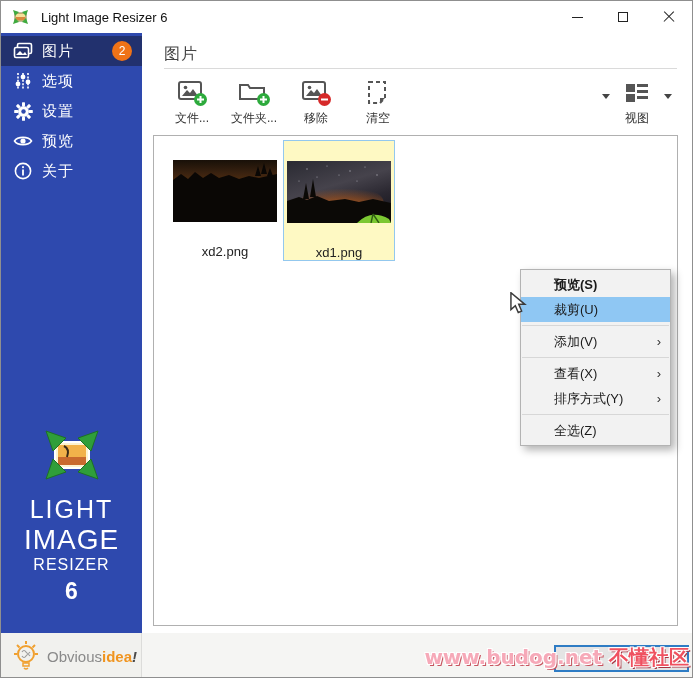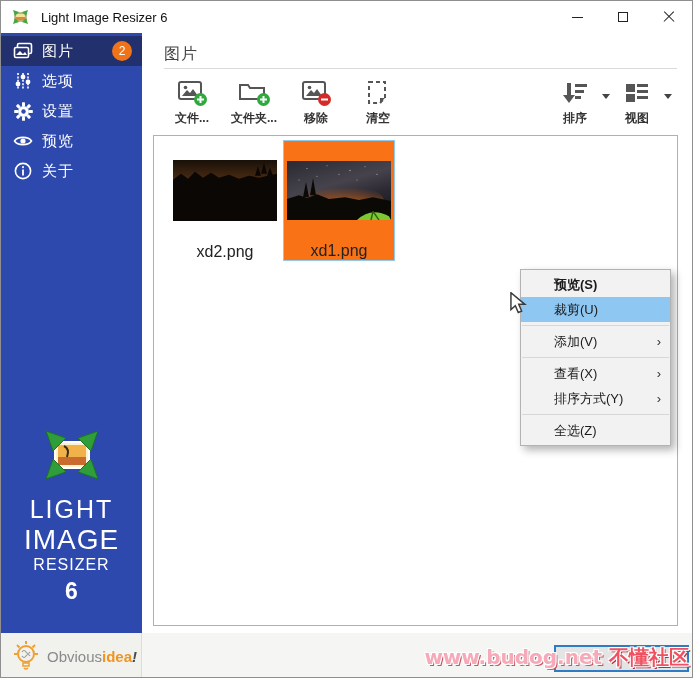--- a/index.html
+++ b/index.html
@@ -39,35 +39,35 @@
   .brandbar .brandtext { font-size:15px; color:#8a8a8a; margin-left:4px;text-align:center; }
   .brandtext .hl { color:#f0941f; font-weight:bold; }
   .brandtext .bang { color:#4a4a4a; font-style:italic; font-weight:bold; }
 
   
   .main { position:absolute; left:141px; top:32px; width:552px; height:600px; background:#ffffff; }
   .page-title { position:absolute; left:22px; top:11px; font-size:16px; color:#454545; letter-spacing:1px; }
   .main hr.titlerule { position:absolute; left:22px; top:35px; width:513px; border:none; border-top:1px solid #dadada; }
 
   .toolbar { position:absolute; left:20px; top:44px; width:515px; height:52px; display:flex; align-items:flex-start; }
-  .tbtn { width:60px; display:flex; flex-direction:column; align-items:center; margin-right:2px;font-weight:bold; }
+  .tbtn { width:60px; display:flex; flex-direction:column; align-items:center; margin-right:2px; }
   .tbtn .ticon { height:30px; display:flex; align-items:flex-end; justify-content:center; }
   .tbtn .tlabel { margin-top:3px; font-size:12px; color:#333; white-space:nowrap; }
   .tb-right { margin-left:auto; display:flex; align-items:flex-start; }
   .tbtn.narrow { width:44px; margin-right:0; }
   .caretbox { width:18px; height:30px; display:flex; align-items:center; justify-content:center; margin-top:4px; }
   .caret { width:0; height:0; border-left:4px solid transparent; border-right:4px solid transparent; border-top:5px solid #444; }
 
   .imagelist { position:absolute; left:11px; top:102px; width:525px; height:491px; background:#fff; border:1px solid #b0b0b0; }
   .tile { position:absolute; top:4px; width:112px; height:121px; display:flex; flex-direction:column; align-items:center; }
   .tile.t1 { left:15px; }
   .tile.t2 { left:129px; }
-  .tile.selected { background:#f97316; border:1px solid #93c8ee;align-items:center; }
+  .tile.selected { background:#fef9c3; border:1px solid #93c8ee;align-items:center; }
   .thumb { margin-top:20px; width:104px; height:62px; display:block; }
-  .fname { margin-top:22px; font-size:16px; color:#222; }
+  .fname { margin-top:22px; font-size:13px; color:#222; }
 
   
   .ctxmenu { position:absolute; left:378px; top:236px; width:151px; background:#f2f2f2; border:1px solid #b3b3b3; box-shadow:4px 4px 8px rgba(0,0,0,.3); padding:2px 0; z-index:40; }
   .mi { position:relative; height:25px; line-height:25px; padding-left:33px; font-size:13px; color:#1a1a1a; }
   .mi.bold { font-weight:bold; }
   .mi.hl { background:#8fc7f3; }
   .mi .subarrow { position:absolute; right:9px; top:0; font-size:13px; color:#333; }
   .msep { height:1px; background:#d7d7d7; margin:3px 1px; }
 
   .cursor { position:absolute; left:508px; top:291px; z-index:60; }
@@ -254,32 +254,20 @@
         <span class="ticon">
           <svg width="28" height="28" viewBox="0 0 28 28">
             <path d="M5 3 h16 v16 l-5 5 h-11 z" fill="none" stroke="#555" stroke-width="2" stroke-dasharray="4,3"></path>
             <path d="M21 19 l-5 5 v-5 z" fill="#555"></path>
           </svg>
         </span>
         <span class="tlabel">清空</span>
       </div>
 
       <div class="tb-right">
-        <div class="tbtn narrow">
-          <span class="ticon">
-            <svg width="28" height="26" viewBox="0 0 28 26">
-              <rect x="6" y="2" width="4" height="13" fill="#555"></rect>
-              <polygon points="2,14 14,14 8,22" fill="#555"></polygon>
-              <rect x="14" y="3" width="12" height="3" fill="#555"></rect>
-              <rect x="14" y="9" width="9" height="3" fill="#555"></rect>
-              <rect x="14" y="15" width="6" height="3" fill="#555"></rect>
-            </svg>
-          </span>
-          <span class="tlabel">排序</span>
-        </div>
         <div class="caretbox">
             <span class="caret"></span>
           </div>
         <div class="tbtn narrow">
           <span class="ticon">
             <svg width="26" height="26" viewBox="0 0 26 26">
               <rect x="2" y="3" width="9" height="8" fill="#555"></rect>
               <rect x="2" y="13" width="9" height="8" fill="#555"></rect>
               <rect x="13" y="3" width="11" height="3" fill="#555"></rect>
               <rect x="13" y="9" width="11" height="3" fill="#555"></rect>

